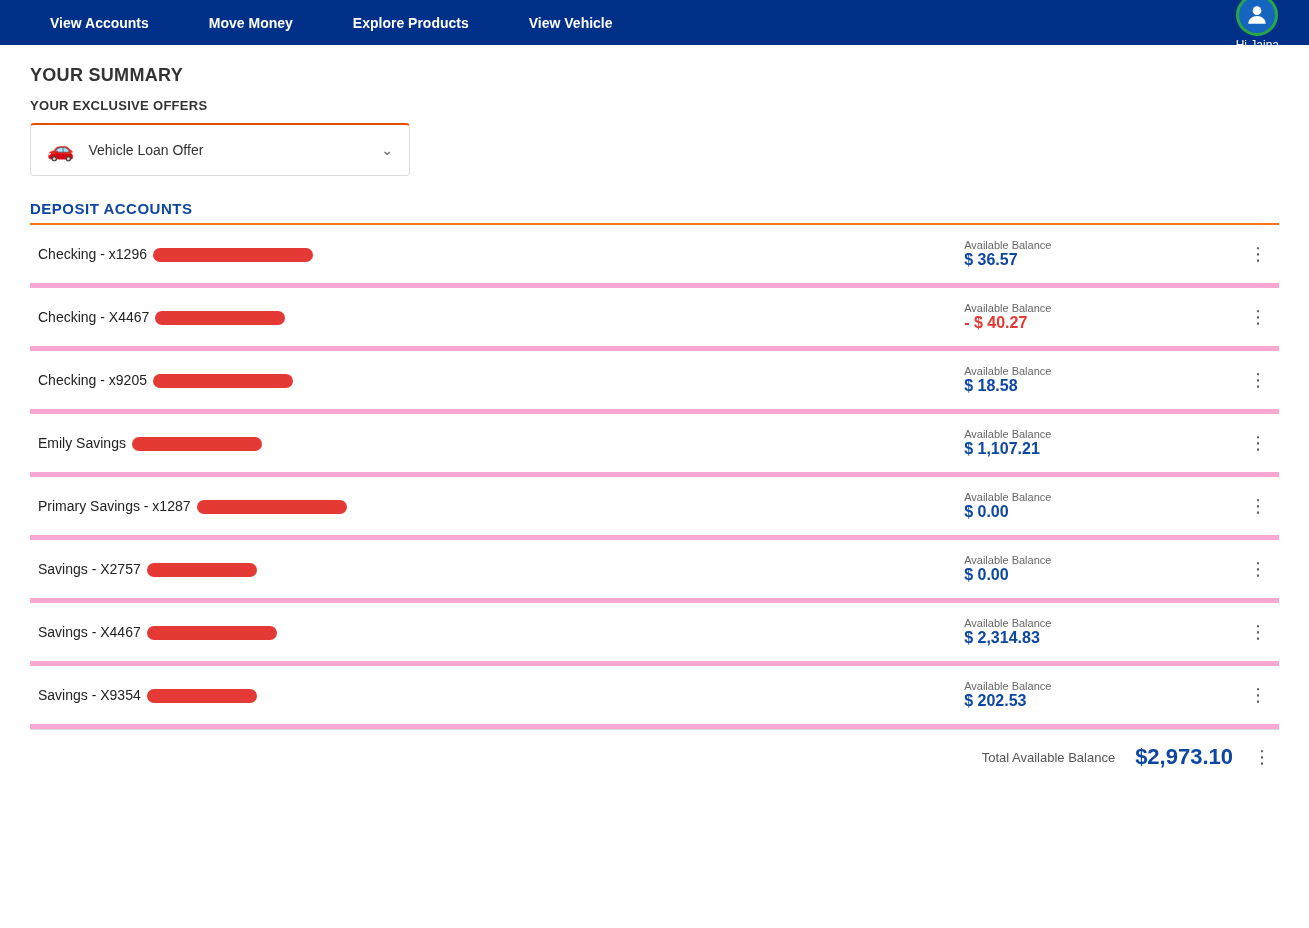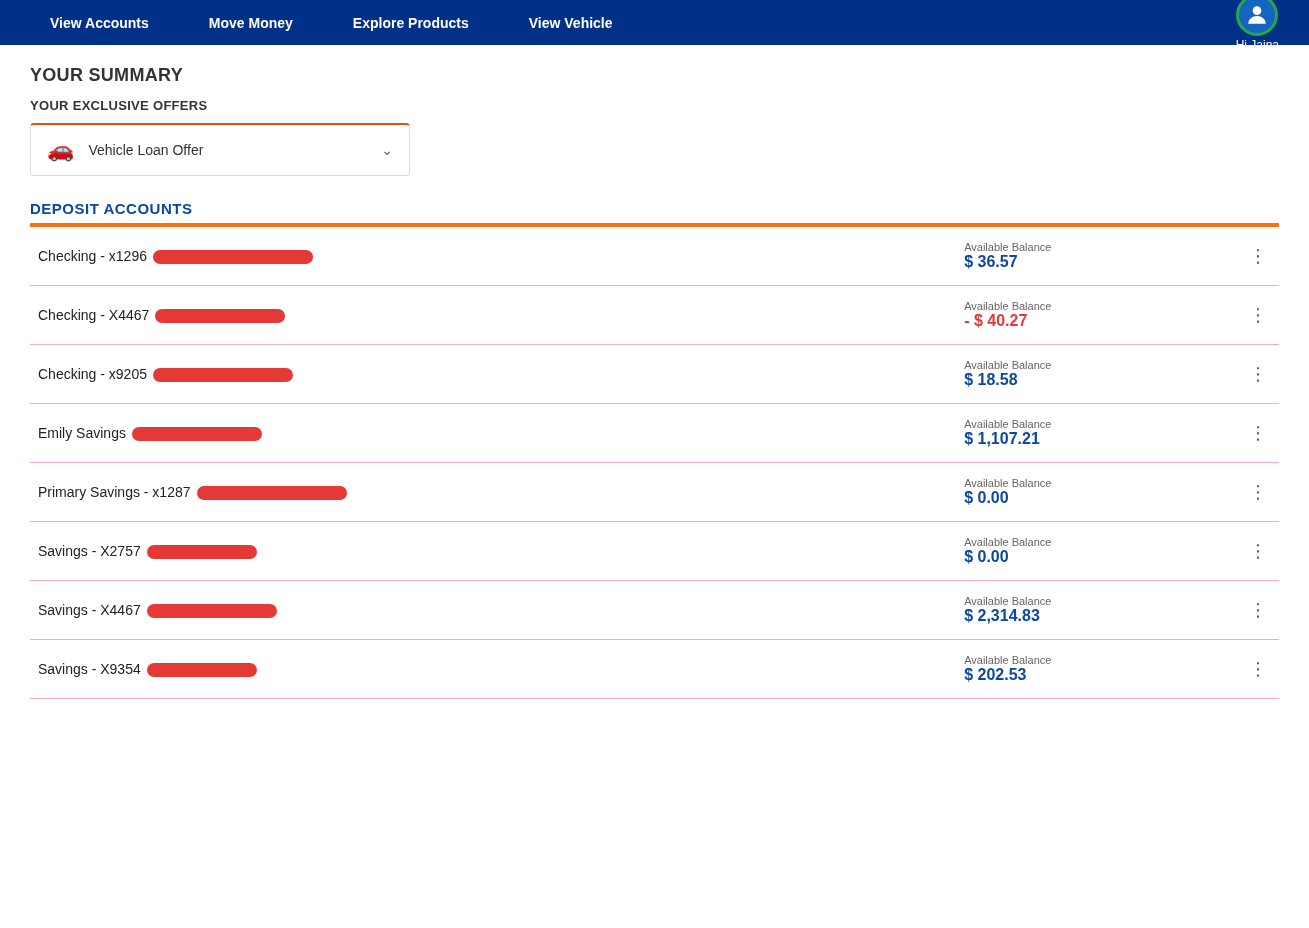--- a/index.html
+++ b/index.html
@@ -99,32 +99,32 @@
     .offer-chevron {
       color: #666;
       font-size: 14px;
     }
 
     
     .deposit-section-title {
       font-size: 15px;
       font-weight: 700;
       color: #0d47a1;
-      border-bottom: 4px solid #f97316;
+      border-bottom: 2px solid #f97316;
       padding-bottom: 6px;
       margin-bottom: 0;
       letter-spacing: 0.5px;
     }
 
     .accounts-table {
       width: 100%;
       border-collapse: collapse;
     }
     .accounts-table tr {
-      border-bottom: 1px solid #f9a8d4;
+      border-bottom: 5px solid #f9a8d4;
     }
     .accounts-table td {
       padding: 14px 8px;
       vertical-align: middle;
     }
     .account-name {
       font-size: 14px;
       color: #222;
       font-weight: 500;
     }
@@ -269,14 +269,19 @@
         </tr>
         <tr>
           <td><span class="account-name">Savings - X9354</span><span class="redacted-bar" style="width: 110px;"></span></td>
           <td></td>
           <td class="balance-cell"><span class="balance-label">Available Balance</span><span class="balance-amount">$ 202.53</span></td>
           <td class="more-menu-cell"><span class="more-menu-btn">⋮</span></td>
         </tr>
       </tbody>
   </table>
 
+  <div class="total-row">
+    <span class="total-label">Total Available Balance</span>
+    <span class="total-amount">$2,973.10</span>
+    <span class="total-more">⋮</span>
+  </div>
 
 </div>
 
 </body></html>

